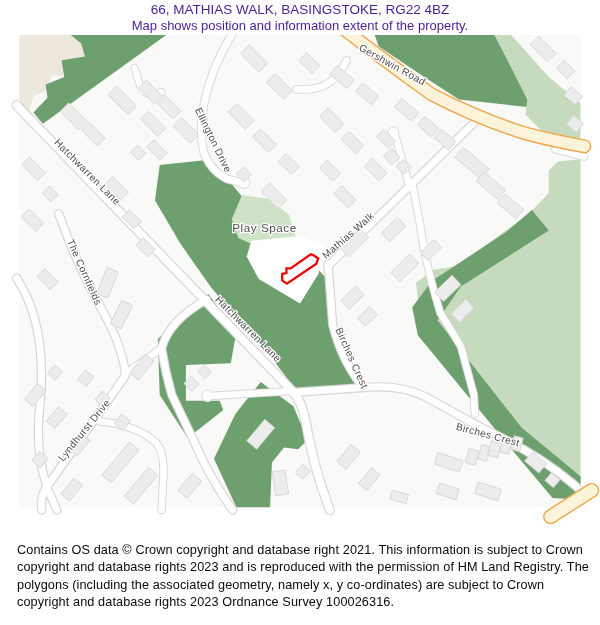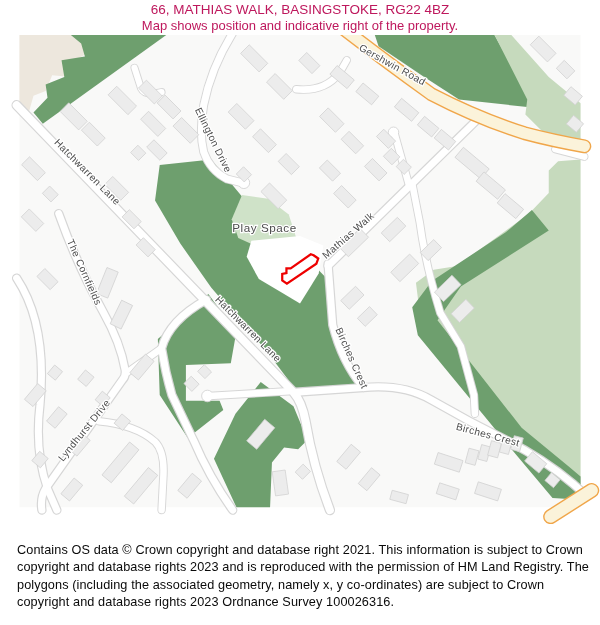--- a/index.html
+++ b/index.html
@@ -1,18 +1,18 @@
 <!DOCTYPE html>
 <html style="--background: #f9f9f8; --woodland-green: #6e9f6e; --grass-green: #c6dabd; --play-space-green: #cfe2c8; --residential-beige: #ede7dd; --building-fill: #ececec; --building-stroke: #d2d2d2; --road-fill: #ffffff; --road-casing: #d6d6d6; --primary-road-fill: #fbf3da; --primary-road-casing: #f0a64a; --property-outline-red: #ee0000; --label-gray: #4d4d4d;"><head>
 <meta charset="utf-8">
 <style>
   html,body{margin:0;padding:0;background:#fff;}
   body{width:600px;height:625px;overflow:hidden;font-family:"Liberation Sans",sans-serif;}
   .page{width:600px;height:625px;display:flex;flex-direction:column;background:#fff;}
-  .hdr{height:35px;flex:0 0 35px;text-align:center;padding-top:2px;box-sizing:border-box;color:#be185d;}
+  .hdr{height:35px;flex:0 0 35px;text-align:center;padding-top:2px;box-sizing:border-box;color:#4c1d95;}
   .hdr .t1{font-size:13.5px;line-height:16px;}
   .hdr .t2{font-size:13px;line-height:15px;}
   .mapwrap{height:505px;flex:0 0 505px;position:relative;}
   svg{display:block;}
   .ftr{flex:1 1 auto;font-size:12.7px;line-height:17.3px;color:#0a0a0a;padding:2px 6px 0 17px;letter-spacing:0.1px;}
   
   .bg{fill:var(--background,#f9f9f8);}
   .beige{fill:var(--residential-beige,#ede7dd);}
   .dgreen{fill:var(--woodland-green,#6e9f6e);}
   .lgreen{fill:var(--grass-green,#c8dcc0);}
@@ -29,21 +29,21 @@
   .lblbig{font-size:12.5px;letter-spacing:0.6px;}
   .prop{fill:#fff;stroke:var(--property-outline-red,#ee0000);stroke-width:2.4;stroke-linejoin:miter;}
 </style>
 </head>
 <body>
 
 <div class="page">
 
   <div class="hdr">
     <div class="t1">66, MATHIAS WALK, BASINGSTOKE, RG22 4BZ</div>
-    <div class="t2">Map shows position and indicative right of the property.</div>
+    <div class="t2">Map shows position and information extent of the property.</div>
   </div>
 
   <div class="mapwrap">
   <svg width="600" height="505" viewBox="0 35 600 540">
 
     <rect class="bg" x="0" y="35" width="600" height="505"></rect>
 
     <polygon class="beige" points="0,35 125,35 95,55 80,50 60,62 55,80 35,78 28,95 15,100 10,118 0,120"></polygon>
     <polygon class="dgreen" points="55,35 157,35 25,130 15,118 30,102 28,88 48,80 45,62 70,58 66,44"></polygon>
     <polygon class="dgreen" points="380,35 508,35 545,102 543,112 470,104 430,78 384,47"></polygon>

